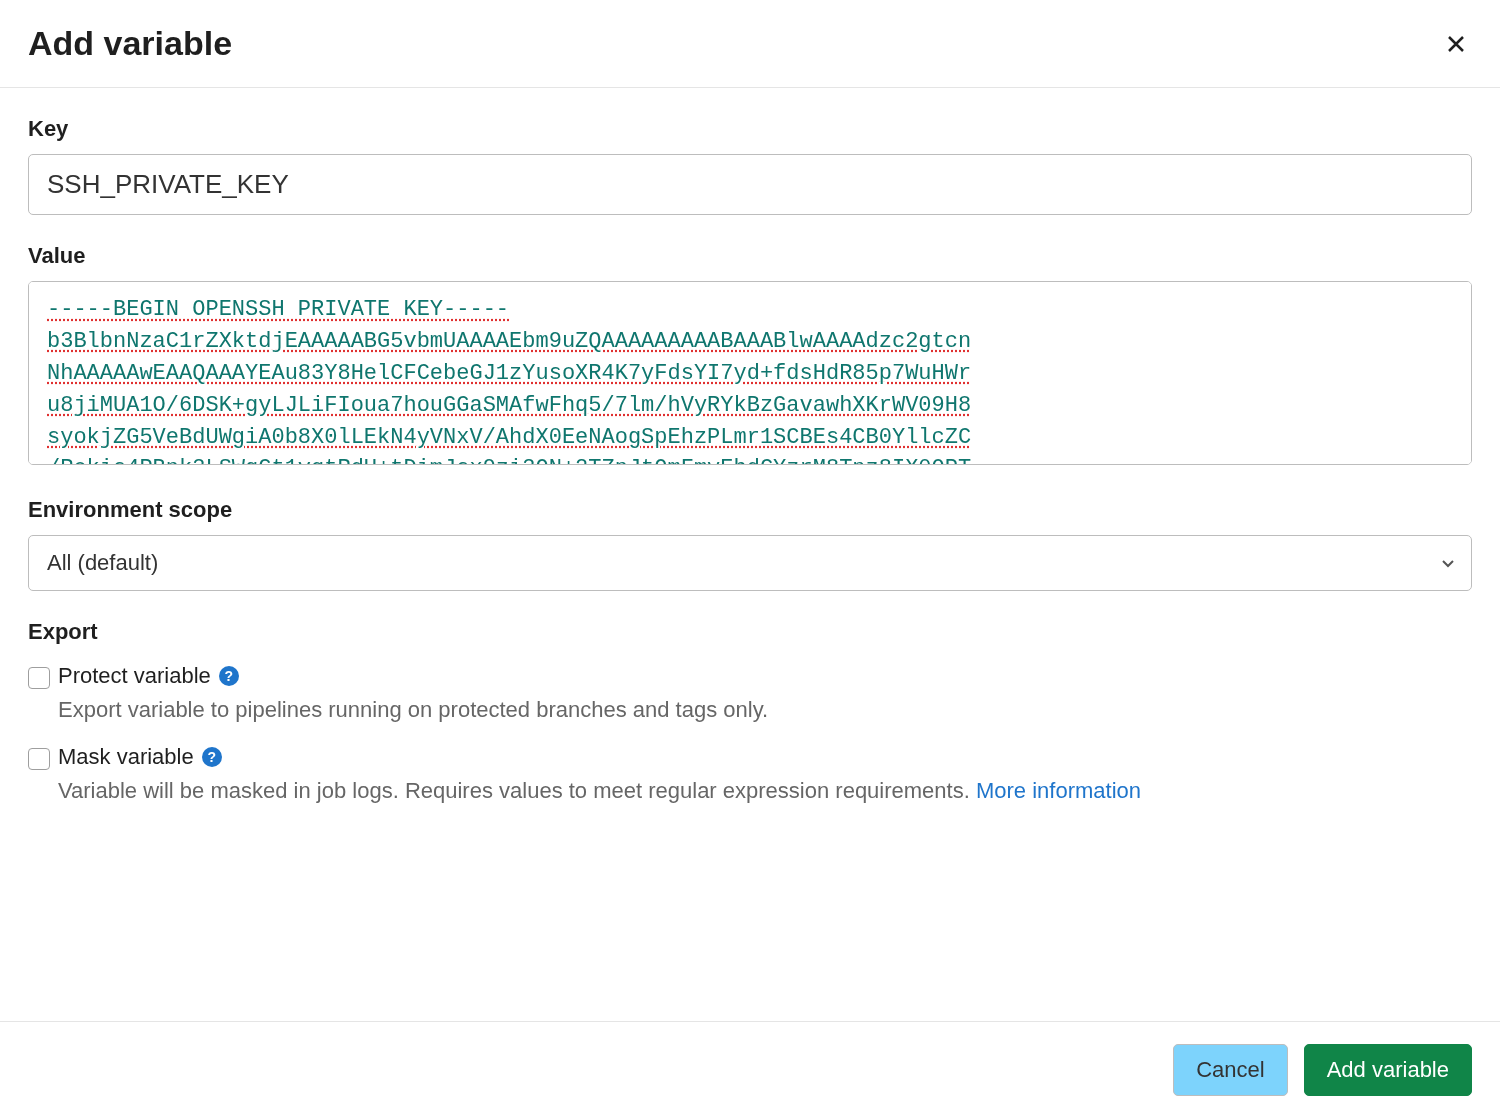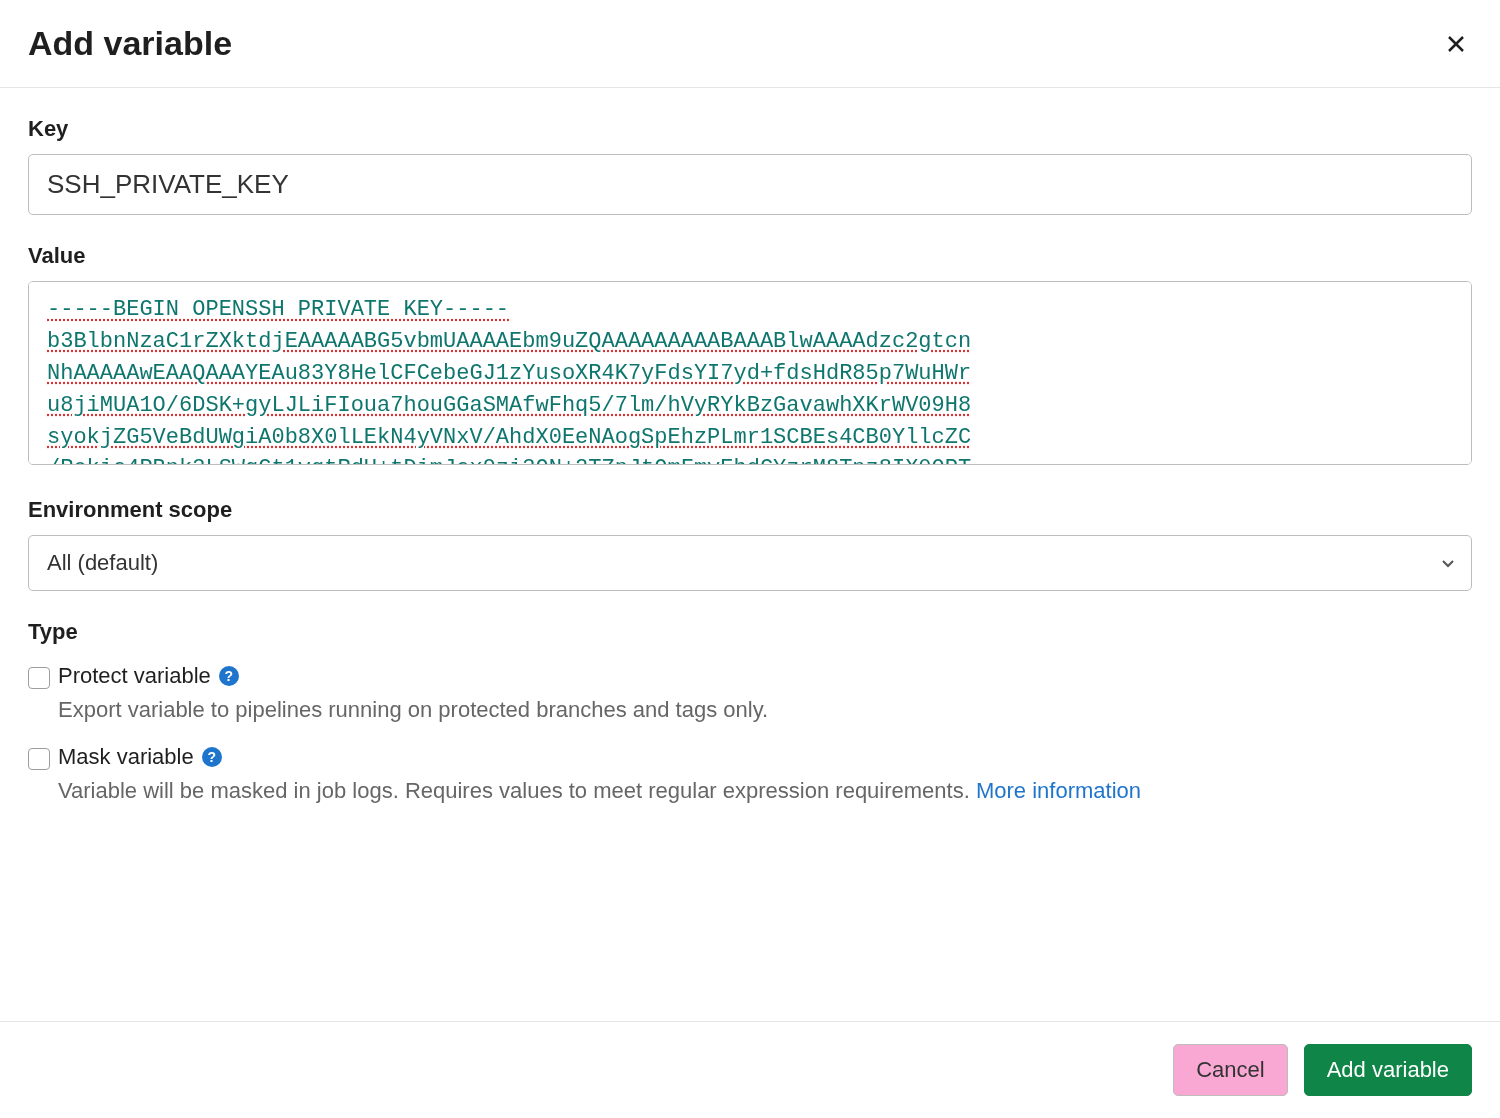--- a/index.html
+++ b/index.html
@@ -184,21 +184,21 @@
       gap: 16px;
     }
     .btn {
       font-size: 22px;
       padding: 12px 22px;
       border-radius: 5px;
       cursor: pointer;
       border: 1px solid transparent;
     }
     .btn-secondary {
-      background: #f9a8d4;
+      background: #7dd3fc;
       border-color: #bdbdbd;
       color: #333;
     }
     .btn-primary {
       background: #108548;
       border-color: #108548;
       color: #fff;
     }
   </style>
 </head>
@@ -239,21 +239,21 @@
           <span class="select-arrows">
             <svg viewBox="0 0 16 16">
                 <path d="M3 6 L8 11 L13 6" fill="none" stroke="#555" stroke-width="2"></path>
               </svg>
           </span>
         </div>
       </div>
     </div>
 
     <div class="flags-section">
-      <label class="form-label">Type</label>
+      <label class="form-label">Export</label>
 
       <div class="flag-item">
         <input type="checkbox" class="flag-checkbox" style="">
         <div class="flag-body">
           <div class="flag-label-line">
             <span>Protect variable</span>
             <span class="help-circle">?</span>
           </div>
           <div class="flag-desc">Export variable to pipelines running on protected branches and tags only.</div>
         </div>

